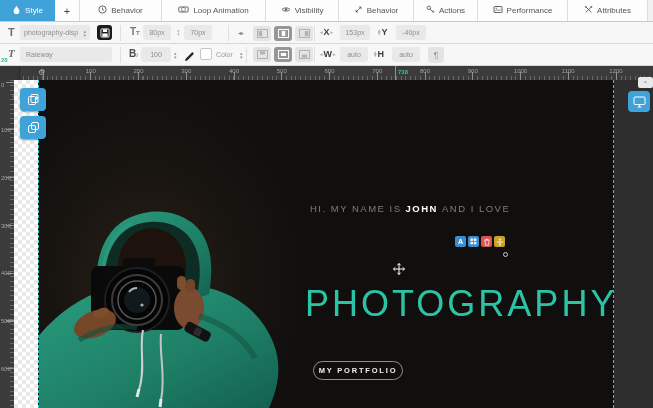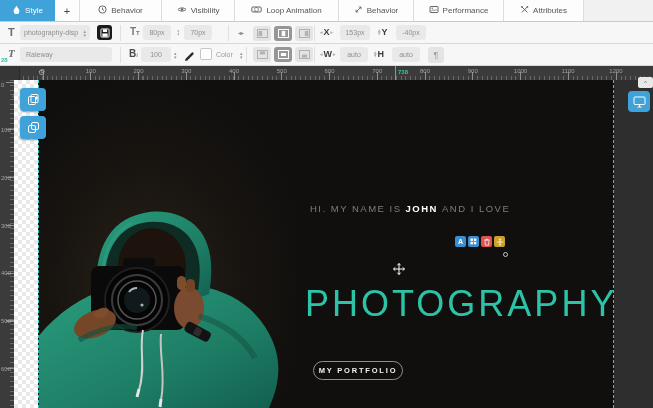--- a/index.html
+++ b/index.html
@@ -110,39 +110,46 @@
   <div class="tab plus" style="width:25px">
     <span>+</span>
   </div>
   <div class="tab" style="width:82px">
     <span><svg width="9" height="9" viewBox="0 0 9 9">
           <circle cx="4.5" cy="4.5" r="3.6" fill="none" stroke="#666"></circle>
           <path d="M4.5,2.6 V4.6 L6,5.4" fill="none" stroke="#666"></path>
         </svg></span>
     <span>Behavior</span>
   </div>
+  <div class="tab" style="width:104px">
+    <span><svg width="11" height="9" viewBox="0 0 11 9">
+          <rect x="0.8" y="2" width="9.4" height="5" rx="1" fill="none" stroke="#666"></rect>
+          <path d="M3.4,4.5 a2,2 0 1,1 .6,1.4 M3.3,6.3 l.4,-1 .9,.5" fill="none" stroke="#666" stroke-width=".8"></path>
+        </svg></span>
+    <span>Loop Animation</span>
+  </div>
   <div class="tab" style="width:73px">
     <span><svg width="10" height="9" viewBox="0 0 10 9">
           <path d="M1,4.5 C2.7,2.4 7.3,2.4 9,4.5 C7.3,6.6 2.7,6.6 1,4.5 Z" fill="none" stroke="#666"></path>
           <circle cx="5" cy="4.5" r="1.2" fill="#666"></circle>
         </svg></span>
     <span>Visibility</span>
   </div>
-  <div class="tab" style="width:104px">
-    <span><svg width="11" height="9" viewBox="0 0 11 9">
-          <rect x="0.8" y="2" width="9.4" height="5" rx="1" fill="none" stroke="#666"></rect>
-          <path d="M3.4,4.5 a2,2 0 1,1 .6,1.4 M3.3,6.3 l.4,-1 .9,.5" fill="none" stroke="#666" stroke-width=".8"></path>
-        </svg></span>
-    <span>Loop Animation</span>
-  </div>
   <div class="tab" style="width:75px">
     <span><svg width="9" height="9" viewBox="0 0 9 9">
           <path d="M2,7 L7,2 M7,2 h-2.2 M7,2 v2.2 M2,7 h2.2 M2,7 v-2.2" fill="none" stroke="#666" stroke-width=".9"></path>
         </svg></span>
     <span>Behavior</span>
+  </div>
+  <div class="tab" style="width:64px">
+    <span><svg width="9" height="9" viewBox="0 0 9 9">
+          <circle cx="2.8" cy="2.8" r="1.7" fill="none" stroke="#666"></circle>
+          <path d="M4,4 L7.8,7.8 M6.2,6.2 l1,-1 M7.2,7.2 l1,-1" fill="none" stroke="#666" stroke-width=".9"></path>
+        </svg></span>
+    <span>Actions</span>
   </div>
   <div class="tab" style="width:90px">
     <span><svg width="10" height="9" viewBox="0 0 10 9">
           <rect x="1" y="1.5" width="8" height="6" rx=".5" fill="none" stroke="#666"></rect>
           <path d="M2,6.5 l2,-2 1.5,1.5 1.5,-1.5 1,1" fill="none" stroke="#666" stroke-width=".8"></path>
           <circle cx="3.2" cy="3.2" r=".7" fill="#666"></circle>
         </svg></span>
     <span>Performance</span>
   </div>
   <div class="tab" style="width:80px">

